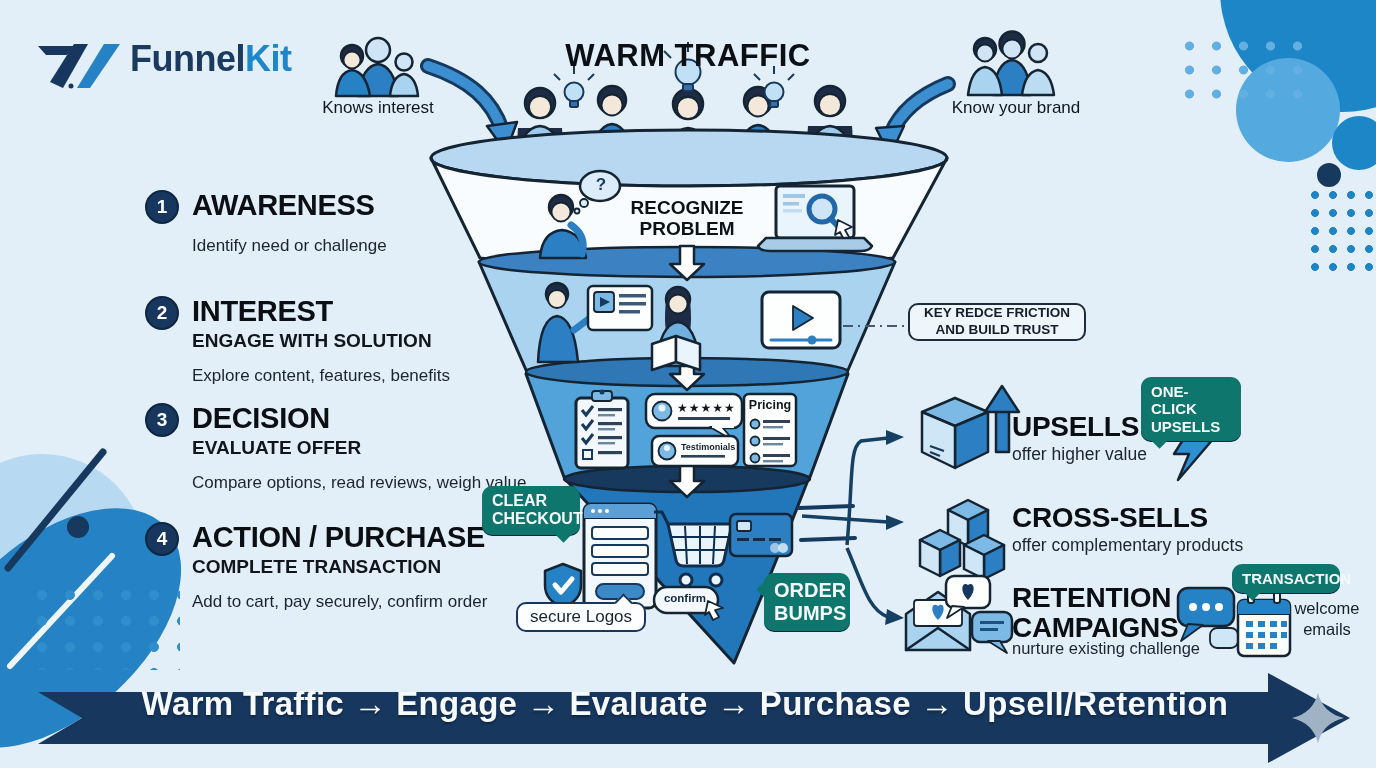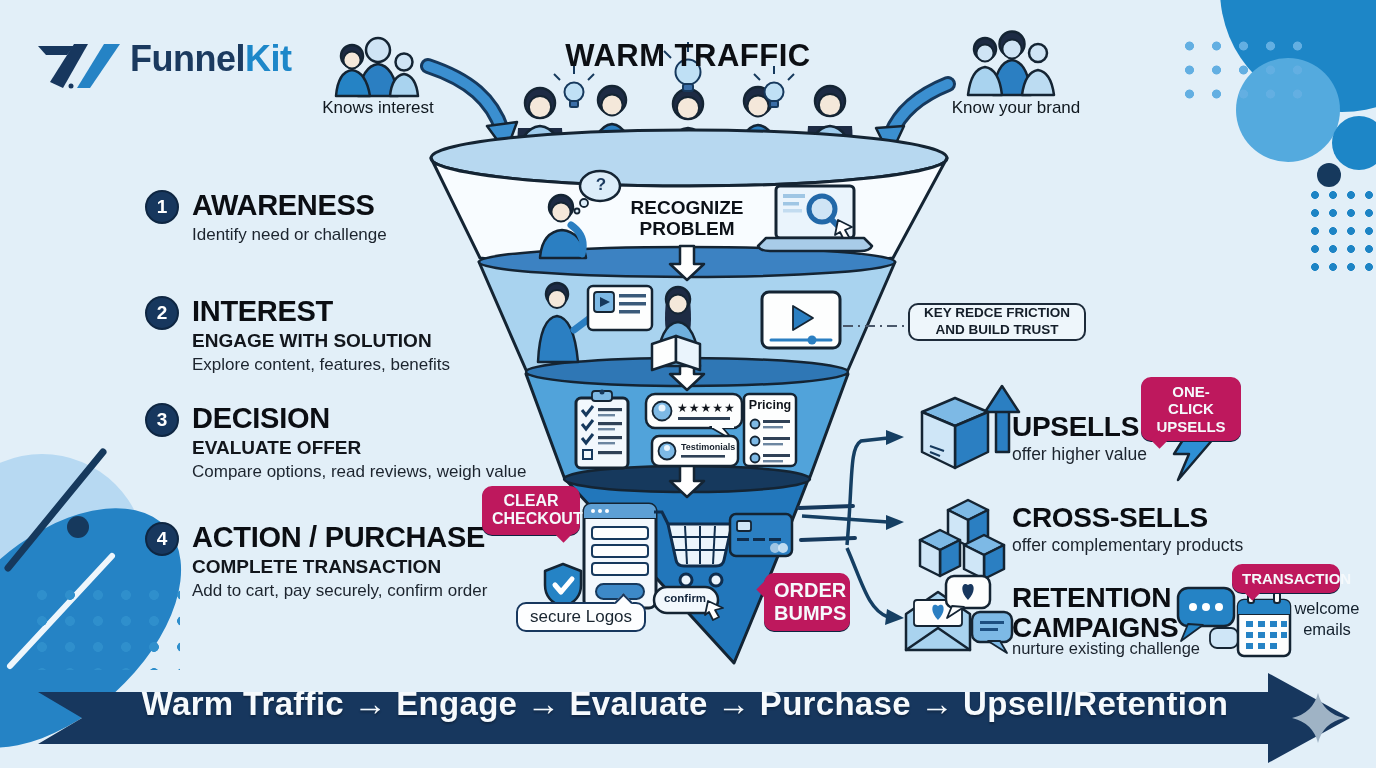--- a/index.html
+++ b/index.html
@@ -17,26 +17,26 @@
   .caption{font-size:17px;color:#10181f;font-weight:500;text-align:center;}
   .cap-left{left:308px;top:98px;width:140px;}
   .cap-right{left:942px;top:98px;width:148px;}
   
   .stg{left:145px;width:400px;}
   .stg-num{position:absolute;left:0;top:2px;width:34px;height:34px;border-radius:50%;background:#17375e;
     color:#fff;font-weight:800;font-size:19px;display:flex;align-items:center;justify-content:center;border:2px solid #0e2642;box-sizing:border-box;}
   .stg-body{margin-left:47px;}
   .stg-title{font-size:29px;font-weight:800;color:#0b0e13;letter-spacing:-.3px;line-height:34px;}
   .stg-sub{font-size:19px;font-weight:800;color:#12161c;line-height:22px;margin-top:2px;}
-  .stg-desc{font-size:17px;color:#1c242e;line-height:20px;margin-top:3px;}
+  .stg-desc{font-size:17px;color:#1c242e;line-height:20px;margin-top:14px;}
   
   .out-title{font-size:28px;font-weight:800;color:#0b0e13;letter-spacing:-.3px;}
   .out-desc{font-size:17.5px;color:#1c242e;}
   
-  .badge-dark{background:#be185d;color:#f5f9fc;font-weight:800;text-align:center;border-radius:10px;
+  .badge-dark{background:#0f766e;color:#f5f9fc;font-weight:800;border-radius:10px;
     padding:6px 10px;line-height:1.15;box-shadow:0 1px 0 #0d2441;}
   .badge-dark .tail, .badge-light .tail{position:absolute;width:13px;height:13px;background:inherit;transform:rotate(45deg);}
   .badge-light{background:#fdfeff;color:#18242f;border:2px solid #17375e;border-radius:10px;text-align:center;padding:3px 12px;}
   .trust-box{left:908px;top:303px;width:166px;background:#eef6fb;border:2px solid #1d2b3a;border-radius:10px;
     padding:0 4px;text-align:center;font-size:13.5px;font-weight:800;color:#141e29;line-height:1.25;}
   
   .fun-label{left:612px;top:197px;width:150px;text-align:center;font-size:19px;font-weight:800;color:#0c1118;line-height:21px;}
   .stars{left:677px;top:401px;font-size:12px;letter-spacing:1px;color:#10151c;}
   .testi{left:681px;top:442px;font-size:9px;font-weight:700;color:#16202c;text-align:center;}
   .pricing{left:746px;top:398px;width:48px;text-align:center;font-size:12.5px;font-weight:800;color:#10151c;}

